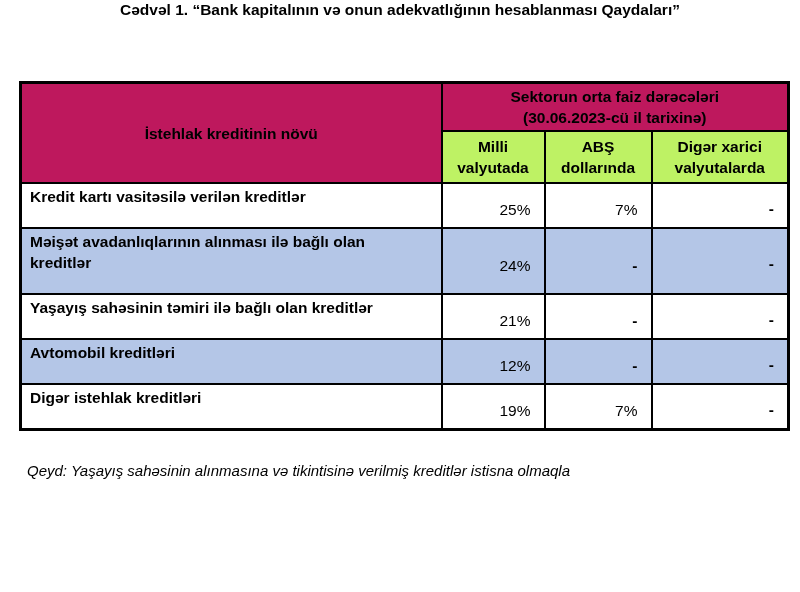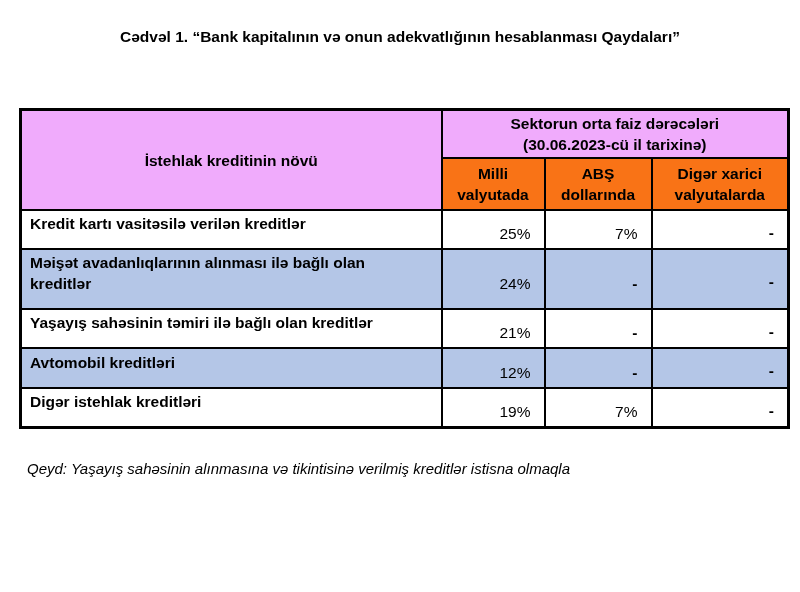--- a/index.html
+++ b/index.html
@@ -6,21 +6,21 @@
     margin: 0;
     padding: 0;
     background: #ffffff;
     width: 800px;
     height: 592px;
     font-family: "Liberation Sans", sans-serif;
     color: #000;
     overflow: hidden;
   }
   
-  .doc-header { padding-top: 27px; }
+  .doc-header { }
   .title-line {
     text-align: center;
     font-weight: 700;
     font-size: 15.5px;
     line-height: 20px;
   }
   .title-line.line2 { margin-top: 13px; }
   .doc-heading {
     margin-top: 37px;
     text-align: center;
@@ -43,28 +43,28 @@
     vertical-align: middle;
     overflow: hidden;
   }
   .hr1 { height: 48px; }
   .hr2 { height: 52px; }
   .r0 { height: 32px; }
   .r1 { height: 46px; }
   .r2 { height: 32px; }
   .r3 { height: 40px; }
   .r4 { height: 34px; }
-  th.c-type, th.c-group { background: #f0abfc; font-weight: 700; padding: 2px 4px; }
-  th.c-sub { background: #f97316; font-weight: 700; text-align: center; padding: 2px 3px; }
+  th.c-type, th.c-group { background: #be185d; font-weight: 700; padding: 2px 4px; }
+  th.c-sub { background: #bef264; font-weight: 700; text-align: center; padding: 2px 3px; }
   tr.row-blue td { background: #B4C6E7; }
   tr.row-white td { background: #ffffff; }
   td.c-label {
     text-align: left;
     font-weight: 700;
-    padding: 2px 30px 14px 8px;
+    padding: 2px 30px 20px 8px;
   }
   td.c-num {
     text-align: right;
     font-weight: 400;
     padding: 10px 13px 2px 2px;
   }
   td.c-bottom {
     vertical-align: bottom;
     padding-bottom: 5px;
   }

